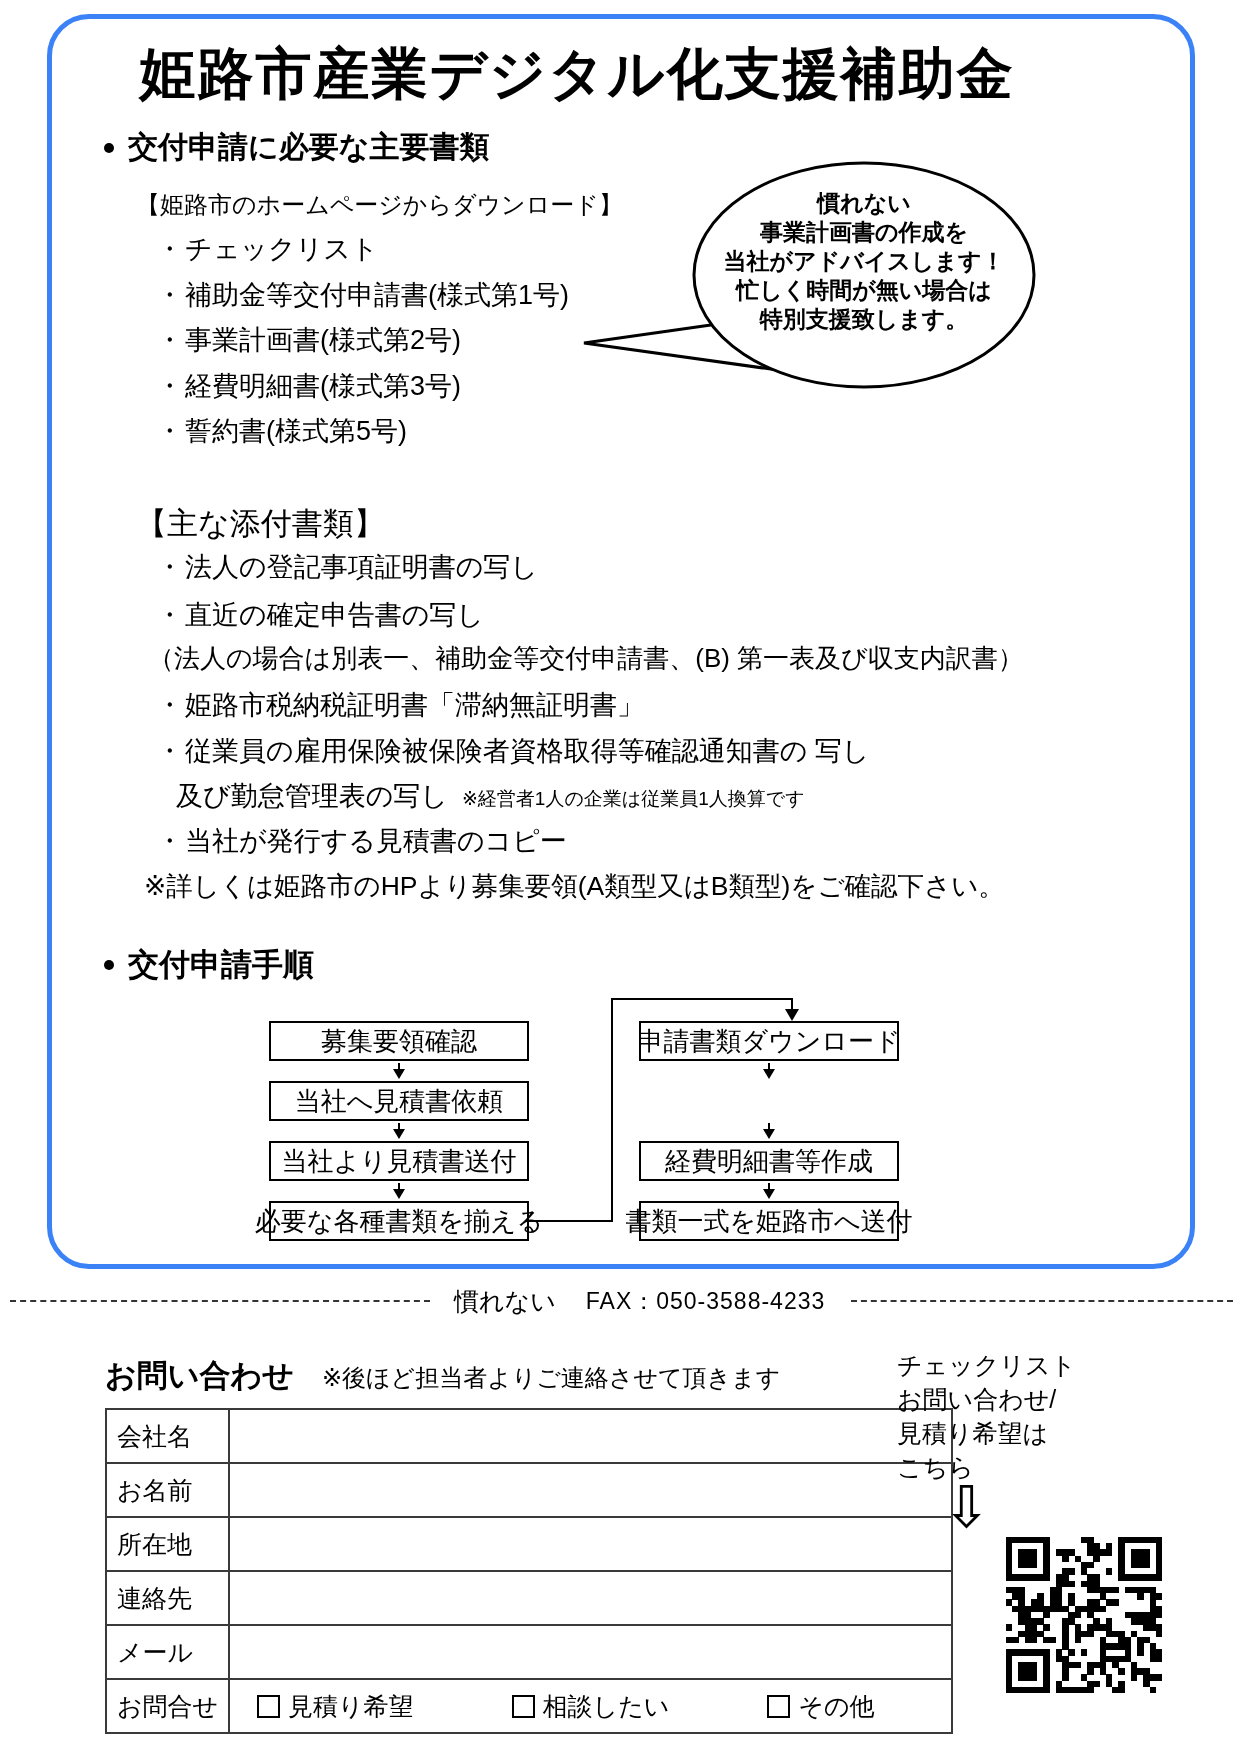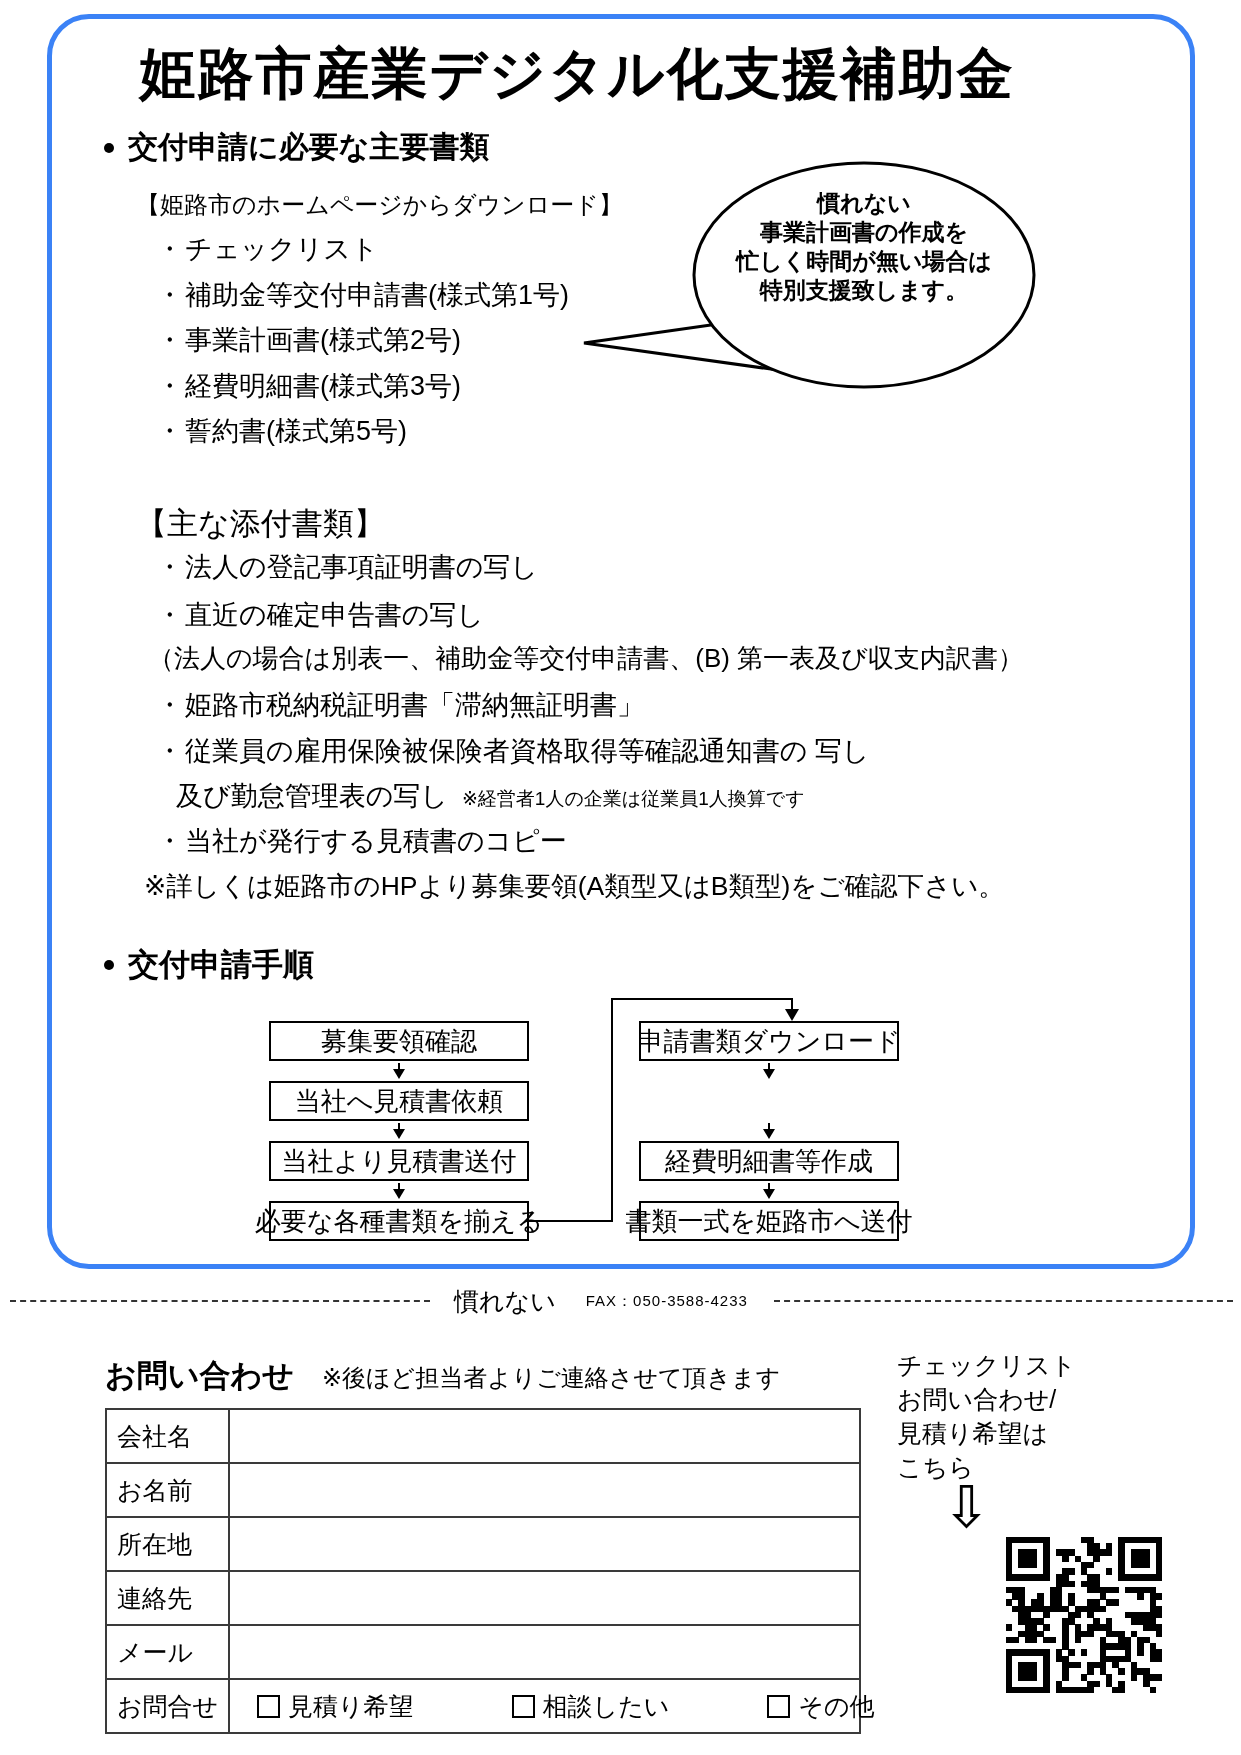--- a/index.html
+++ b/index.html
@@ -32,26 +32,26 @@
         display:flex;align-items:center;justify-content:center;font-size:26px;white-space:nowrap;
         background:#fff;}
   .colL{left:217px;} .colR{left:587px;}
   .r1{top:1002px;} .r2{top:1062px;} .r3{top:1122px;} .r4{top:1182px;}
   
   .cut-row{position:absolute;left:0;top:1283px;width:1241px;height:36px;display:flex;align-items:center;}
   .dash{border-top:2px dashed #333;height:0;}
   .dash-l{width:420px;margin-left:10px;}
   .dash-r{flex:1;margin:0 8px 0 26px;}
   .cut-label{margin-left:24px;font-size:25px;white-space:nowrap;}
-  .fax{margin-left:30px;font-size:15px;letter-spacing:1px;white-space:nowrap;}
+  .fax{margin-left:30px;font-size:23px;letter-spacing:1px;white-space:nowrap;}
   
   .contact-h{position:absolute;left:105px;top:1355px;display:flex;align-items:baseline;gap:28px;}
   .contact-h .big{font-size:31px;font-weight:bold;}
   .contact-h .note{font-size:24px;}
-  table.form-table{position:absolute;left:105px;top:1408px;width:756px;border-collapse:collapse;
+  table.form-table{position:absolute;left:105px;top:1408px;width:848px;border-collapse:collapse;
         table-layout:fixed;}
   .form-table td{border:2px solid #3a3a3a;height:50px;}
   .form-table td.flabel{width:110px;font-size:25px;padding-left:10px;}
   .opts{display:flex;align-items:flex-end;gap:98px;padding-left:26px;font-size:25px;}
   .opt{display:flex;align-items:center;white-space:nowrap;}
   .cbx{display:inline-block;width:19px;height:19px;border:2px solid #000;margin-right:8px;flex:none;}
   
   .qr-lines{position:absolute;left:897px;top:1348px;font-size:25px;line-height:34px;}
   .down-arrow{position:absolute;left:942px;top:1478px;font-size:58px;line-height:1;
         font-family:"DejaVu Sans",sans-serif;}
@@ -79,20 +79,21 @@
     <div class="jitem" style="top:394px">誓約書(様式第5号)</div>
 
     <div class="bubble">
       <svg width="478" height="256" viewBox="0 0 478 256">
         <polygon points="175,168 20,190 235,220" fill="#ffffff" stroke="#000000" stroke-width="3"></polygon>
         <ellipse cx="300" cy="122" rx="170" ry="112" fill="#ffffff" stroke="#000000" stroke-width="3"></ellipse>
       </svg>
       <div class="bubble-text">
         <div>慣れない</div>
         <div>事業計画書の作成を</div>
+        <div>当社がアドバイスします！</div>
         <div class="gap">忙しく時間が無い場合は</div>
         <div>特別支援致します。</div>
       </div>
     </div>
 
     <div class="grp-label lbl-att">【主な添付書類】</div>
     <div class="jitem" style="top:530px">法人の登記事項証明書の写し</div>
     <div class="jitem" style="top:578px">直近の確定申告書の写し</div>
     <div class="plain" style="left:96px;top:622px">（法人の場合は別表一、補助金等交付申請書、(B) 第一表及び収支内訳書）</div>
     <div class="jitem" style="top:668px">姫路市税納税証明書「滞納無証明書」</div>

